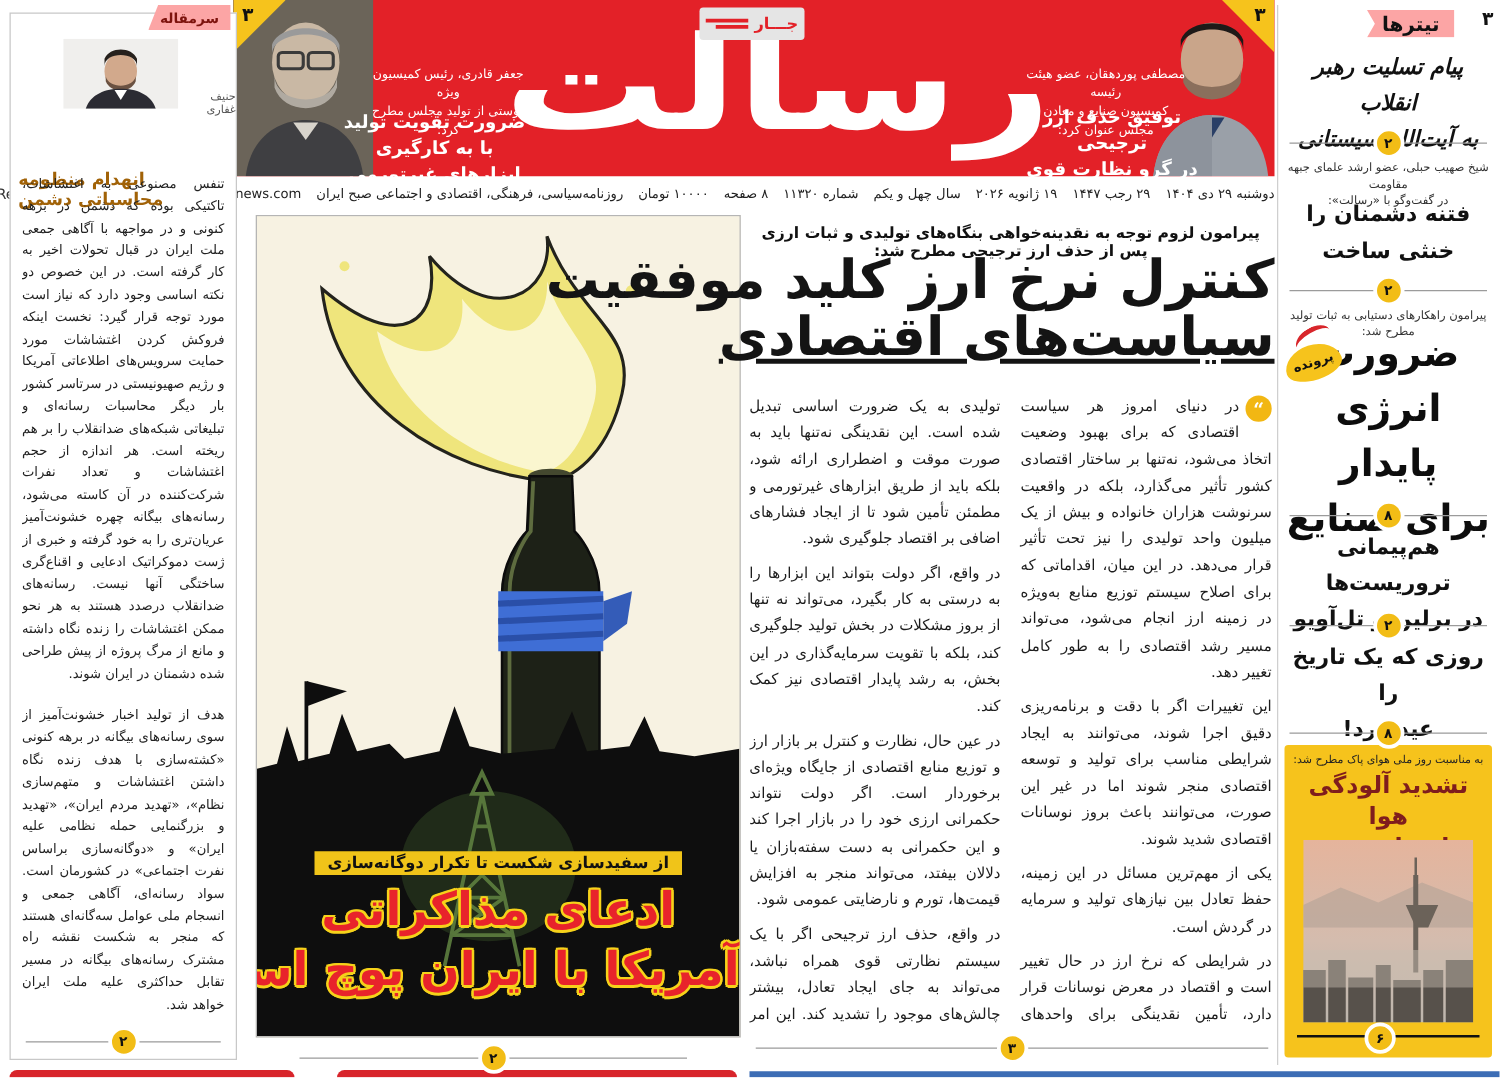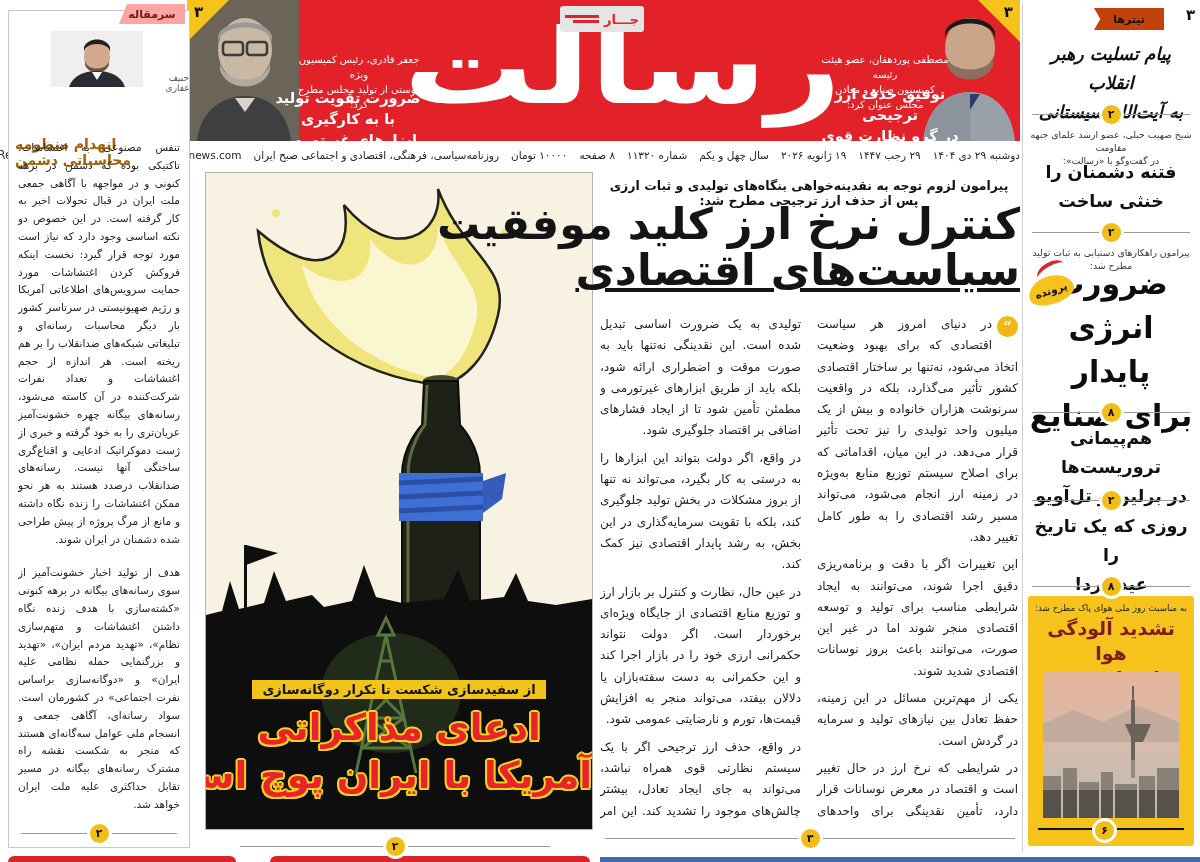--- a/index.html
+++ b/index.html
@@ -40,21 +40,21 @@
   
   .edit-box{border:1px solid #c8c8c8;background:#fff;}
   .edit-tab{background:#fca5a5;color:#7d130d;font-weight:bold;font-size:11px;display:flex;
             align-items:center;justify-content:center;clip-path:polygon(12% 0,100% 0,100% 100%,0 100%);}
   .edit-author{font-size:9px;color:#555;}
   .edit-title{font-weight:bold;font-size:14px;color:#a16207;text-align:left;margin-top:41px;}
   .edit-body{font-size:10.5px;line-height:17.8px;text-align:justify;color:#222;overflow:hidden;}
   .edit-body p{margin:16px 0 4px 0;}
   
   .sb-hairline{border-right:1px solid #cfcfcf;}
-  .ribbon{background:#c2410c;color:#111;font-weight:bold;font-size:11px;display:flex;align-items:center;
+  .ribbon{background:#fca5a5;color:#111;font-weight:bold;font-size:16px;display:flex;align-items:center;
           justify-content:center;clip-path:polygon(0 0,100% 0,100% 100%,0 100%,9% 50%);}
   .sb-head{font-weight:bold;color:#111;text-align:center;font-size:17.5px;line-height:29px;}
   .sb-kicker{font-size:9.3px;color:#333;text-align:center;line-height:13px;}
   .sb-big{font-weight:bold;color:#0d0d0d;text-align:center;font-size:30px;line-height:44px;}
   .badge-parvandeh{background:#f6c31c;color:#111;font-weight:bold;font-size:10.5px;
     width:46px;height:28px;border-radius:50% 50% 50% 50%/60% 60% 40% 40%;
     display:flex;align-items:center;justify-content:center;transform:rotate(-18deg);}
   .badge-swoosh{width:30px;height:14px;border-top:4px solid #d8262b;border-radius:50%;transform:rotate(-30deg);}
   .airbox{background:#f6c31c;border-radius:3px;}
   .air-kicker{font-size:8.8px;color:#222;text-align:center;}

